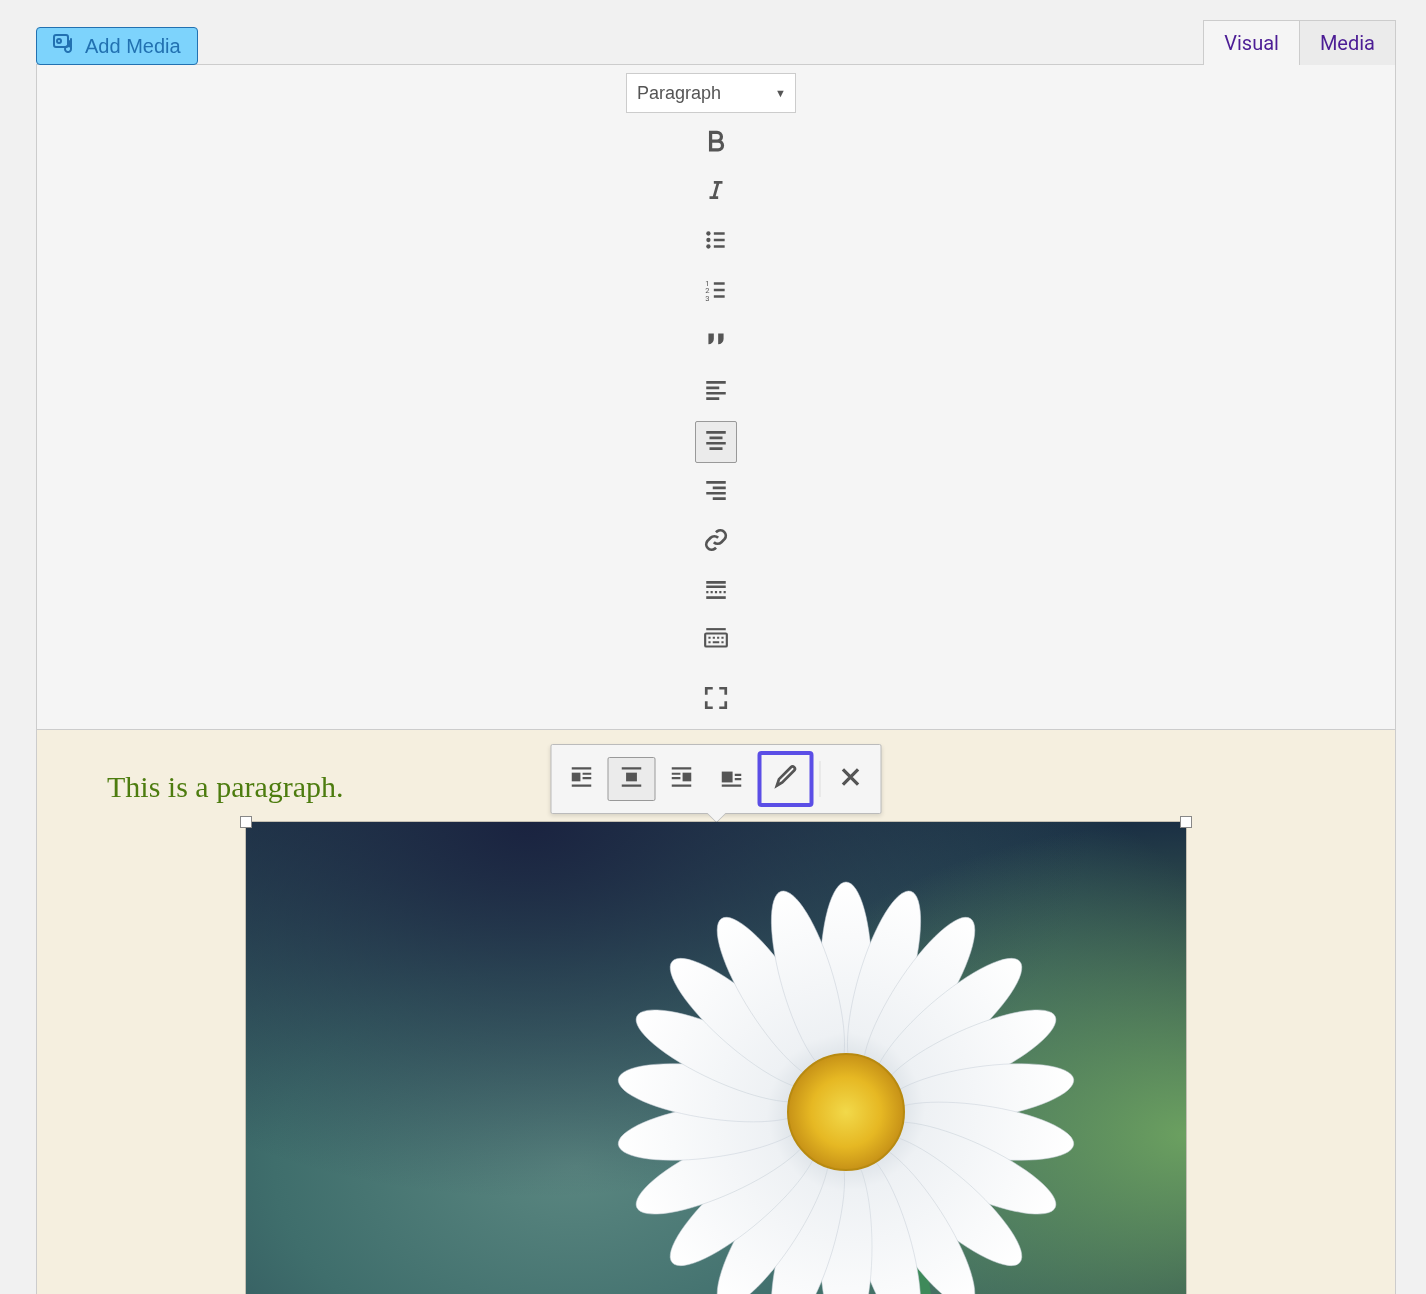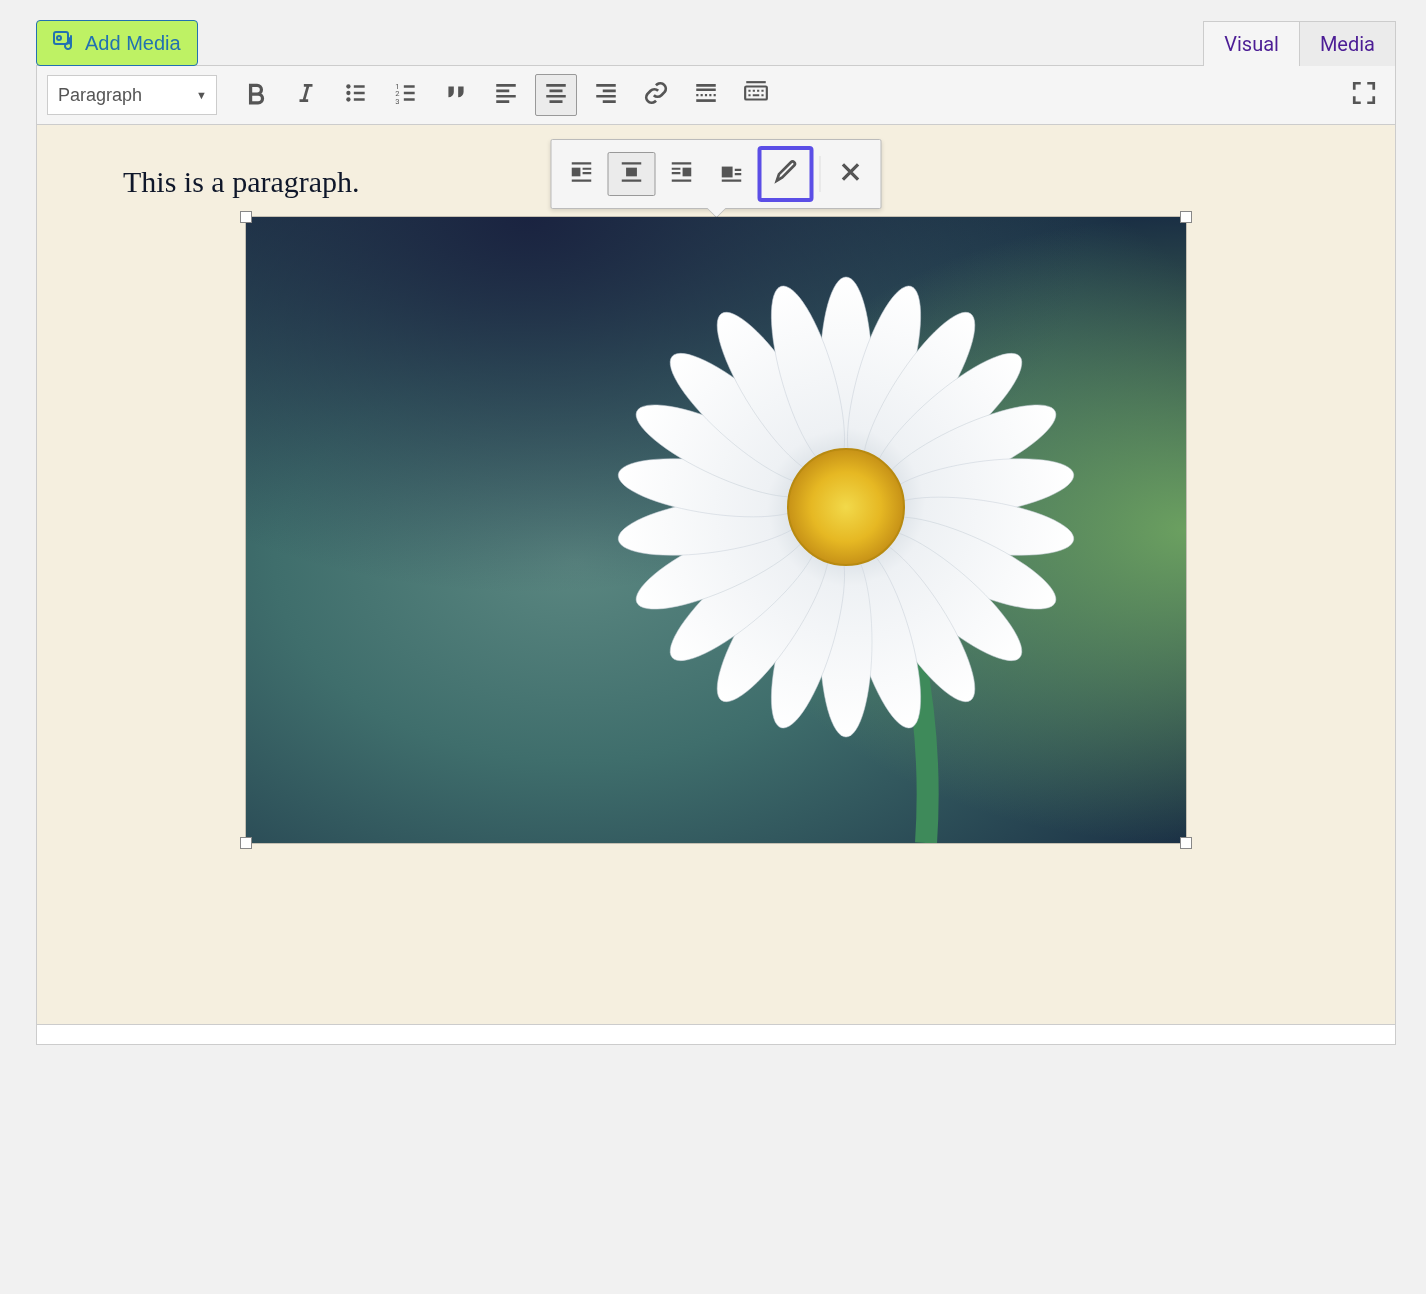--- a/index.html
+++ b/index.html
@@ -16,28 +16,28 @@
   .top-row {
     display: flex;
     justify-content: space-between;
     align-items: flex-end;
     margin-bottom: 0;
   }
   .add-media-btn {
     display: inline-flex;
     align-items: center;
     gap: 8px;
-    background: #bef264;
+    background: #7dd3fc;
     border: 1px solid #2271b1;
     color: #2271b1;
     padding: 8px 16px;
     font-size: 20px;
     border-radius: 4px;
     cursor: pointer;
-    height: 46px;
+    height: 38px;
   }
   .add-media-btn svg { width: 24px; height: 22px; }
   .tabs {
     display: flex;
   }
   .tab {
     padding: 10px 20px;
     font-size: 20px;
     color: #4c1d95;
     cursor: pointer;
@@ -53,20 +53,21 @@
   }
   .tab + .tab { border-left: none; }
   .toolbar {
     background: #f5f5f5;
     border: 1px solid #ccc;
     padding: 8px 10px;
     display: flex;
     align-items: center;
     gap: 8px;
     margin-top: -1px;
+    flex-direction: column;
   }
   .format-select {
     background: #fff;
     border: 1px solid #ccc;
     padding: 6px 30px 6px 10px;
     font-size: 18px;
     color: #555;
     height: 40px;
     appearance: none;
     position: relative;
@@ -101,22 +102,22 @@
     background: #f5efdf;
     border: 1px solid #ccc;
     border-top: none;
     padding: 40px 70px 60px 70px;
     min-height: 900px;
     position: relative;
   }
   .paragraph-text {
     font-family: Georgia, "Times New Roman", serif;
     font-size: 30px;
-    color: #0f172a;
-    margin: 0 0 18px 16px;
+    color: #4d7c0f;
+    margin: 0 0 18px 0;
   }
   .image-hold {
     position: relative;
     width: 940px;
     margin: 0 auto;
   }
   .image-sel {
     width: 940px;
     height: 626px;
     position: relative;

